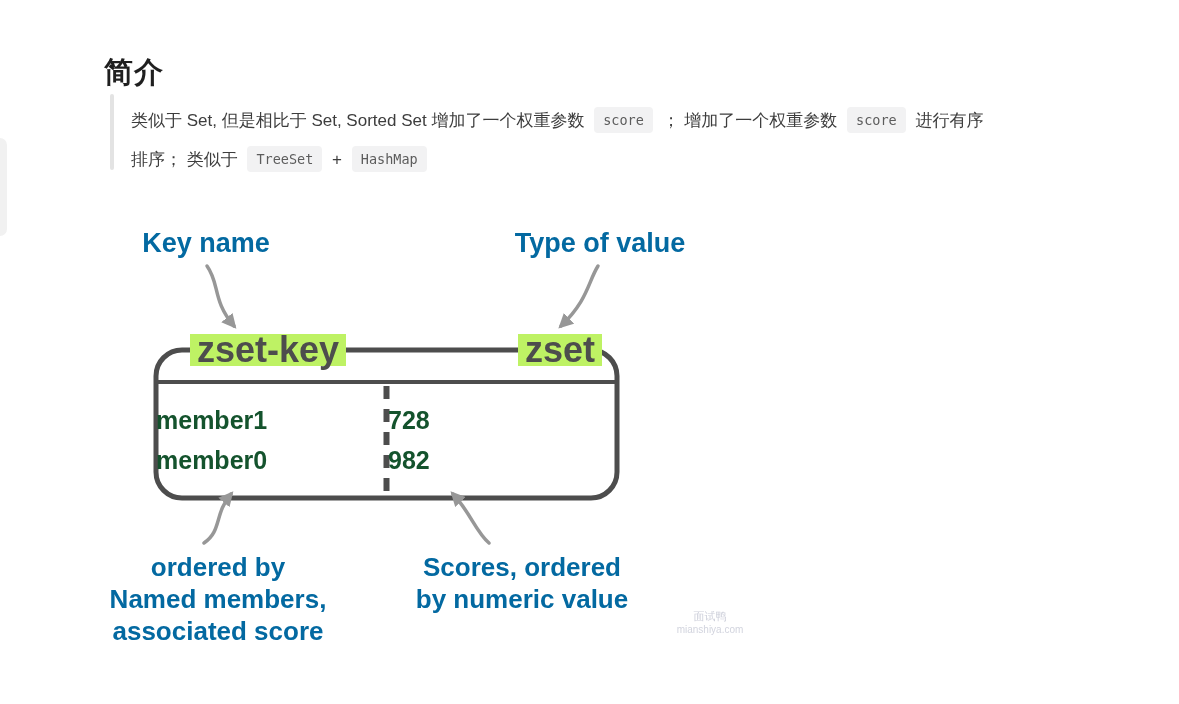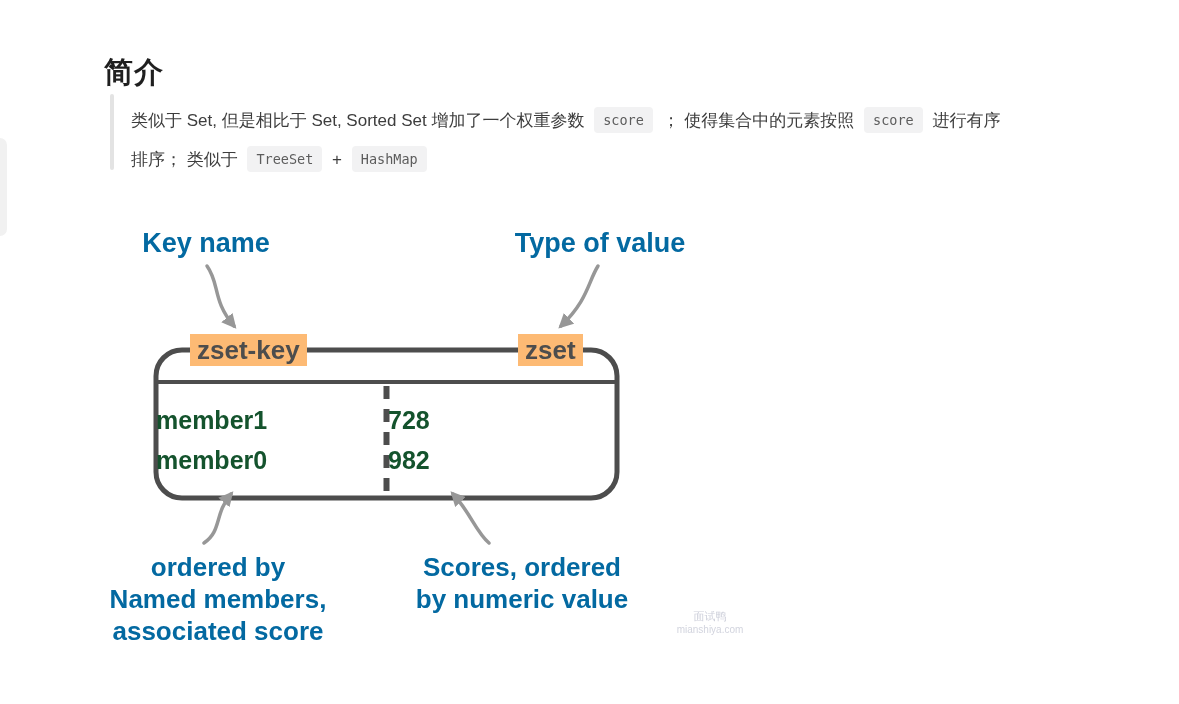--- a/index.html
+++ b/index.html
@@ -38,22 +38,22 @@
     padding: 1px 9px; border-radius: 4px; margin: 16px 5px;
   }
 
   
   .diagram-gray-label {
     color: #0369a1; font-weight: 700; font-size: 27px;
     text-align: center; line-height: 32px;
     letter-spacing: 0px;
   }
   .box-header-chip {
-    background: #fdba74; color: #4d4d4d;
-    font-weight: 700; font-size: 26px; line-height: 32px;
+    background: #bef264; color: #4d4d4d;
+    font-weight: 700; font-size: 36px; line-height: 32px;
     padding: 0 7px; text-align: center; z-index: 3;
   }
   .cell-text {
     color: #14532d; font-weight: 700; font-size: 25px;
     line-height: 32px; z-index: 3;
   }
   #diagram-svg { left: 0; top: 0; z-index: 1; }
   .abs-label { z-index: 2; }
 
   
@@ -72,21 +72,21 @@
 
 <div id="canvas">
 
   <h1 id="page-title" class="abs">简介</h1>
 
   <div id="intro-blockquote" class="abs">
     <div id="blockquote-bar"></div>
     <div class="quote-line">
       <span>类似于 Set, 但是相比于 Set, Sorted Set 增加了一个权重参数</span>
       <code class="code-chip">score</code>
-      <span>；  使得集合中的元素按照</span>
+      <span>；  增加了一个权重参数</span>
       <code class="code-chip">score</code>
       <span>进行有序</span>
     </div>
     <div class="quote-line">
       <span>排序；  类似于</span>
       <code class="code-chip">TreeSet</code>
       <span>+</span>
       <code class="code-chip">HashMap</code>
     </div>
   </div>

